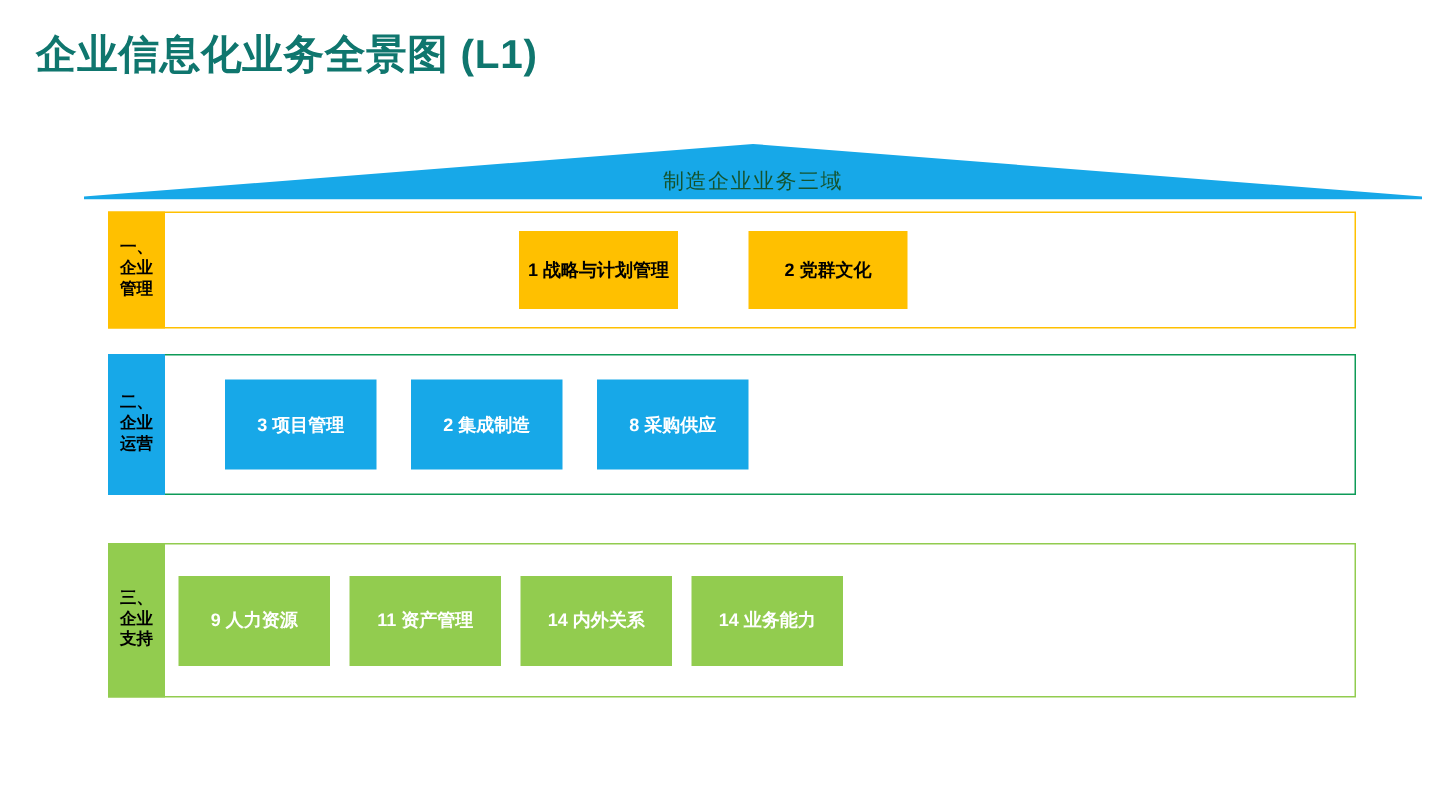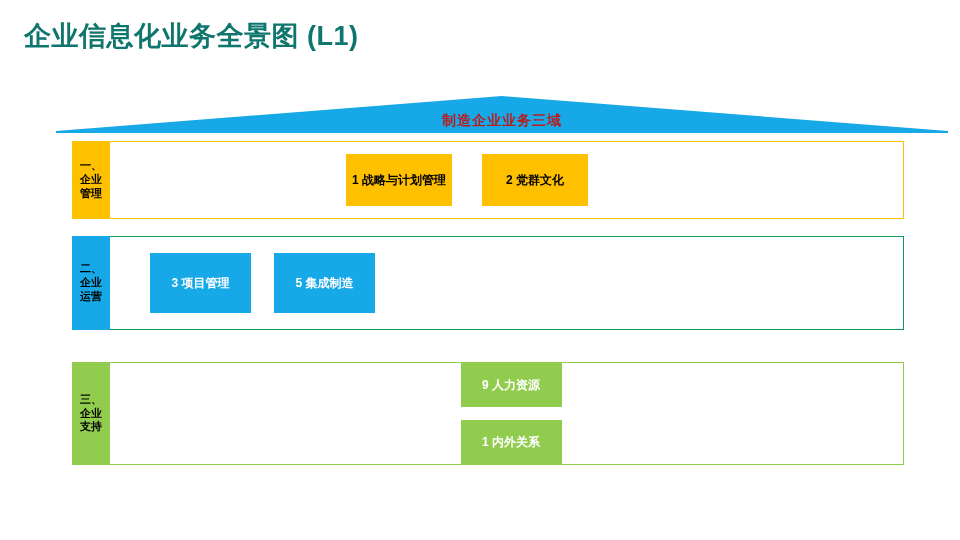--- a/index.html
+++ b/index.html
@@ -44,23 +44,23 @@
     position: absolute;
     left: 0;
     top: 0;
     width: 892px;
     height: 37px;
     display: flex;
     align-items: flex-end;
     justify-content: center;
     padding-bottom: 3px;
     box-sizing: border-box;
-    color: #b91c1c;
+    color: #14532d;
     font-size: 14px;
-    font-weight: bold;
+    font-weight: normal;
     letter-spacing: 1px;
     pointer-events: none;
     text-align: center;
   }
 
   
   .band {
     position: absolute;
     left: 72px;
     width: 832px;
@@ -99,21 +99,21 @@
     border: 1px solid #FFC000;
   }
   #band-manage .band-label {
     background: #FFC000;
     color: #000000;
     height: 78px;
   }
   #band-manage .band-body {
     justify-content: flex-start;
     padding-left: 236px;
-    gap: 30px;
+    gap: 47px;
   }
   .card-orange {
     width: 106px;
     height: 52px;
     background: #FFC000;
     color: #000000;
     display: flex;
     align-items: center;
     justify-content: center;
     font-size: 12px;
@@ -158,21 +158,20 @@
   }
   #band-support .band-label {
     background: #92CC4F;
     color: #000000;
     height: 103px;
   }
   #band-support .band-body {
     justify-content: flex-start;
     padding-left: 9px;
     gap: 13px;
-    flex-direction: column;
   }
   .card-green {
     width: 101px;
     height: 60px;
     background: #92CC4F;
     color: #ffffff;
     display: flex;
     align-items: center;
     justify-content: center;
     font-size: 12px;
@@ -205,27 +204,30 @@
 </div>
 
 <div class="band" id="band-operate">
   <div class="band-label">
     <span>二、</span>
     <span>企业</span>
     <span>运营</span>
   </div>
   <div class="band-body">
     <div class="card-blue">3 项目管理</div>
-    <div class="card-blue">5 集成制造</div>
+    <div class="card-blue">2 集成制造</div>
+    <div class="card-blue">8 采购供应</div>
   </div>
 </div>
 
 <div class="band" id="band-support">
   <div class="band-label">
     <span>三、</span>
     <span>企业</span>
     <span>支持</span>
   </div>
   <div class="band-body">
     <div class="card-green">9 人力资源</div>
-    <div class="card-green">1 内外关系</div>
+    <div class="card-green">11 资产管理</div>
+    <div class="card-green">14 内外关系</div>
+    <div class="card-green">14 业务能力</div>
   </div>
 </div>
 
 </body></html>

